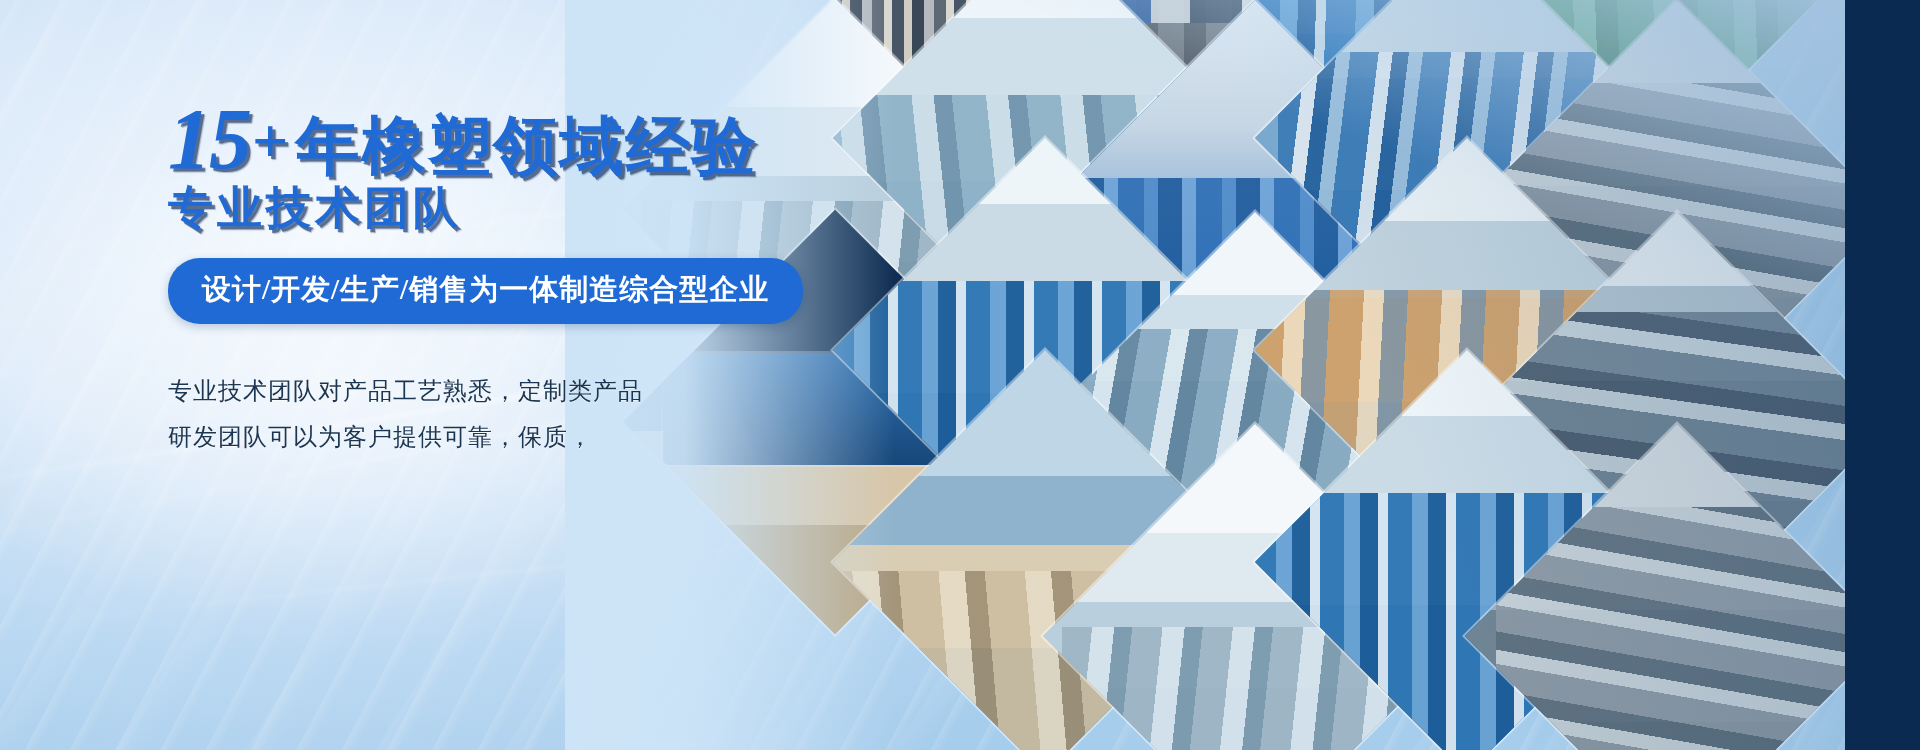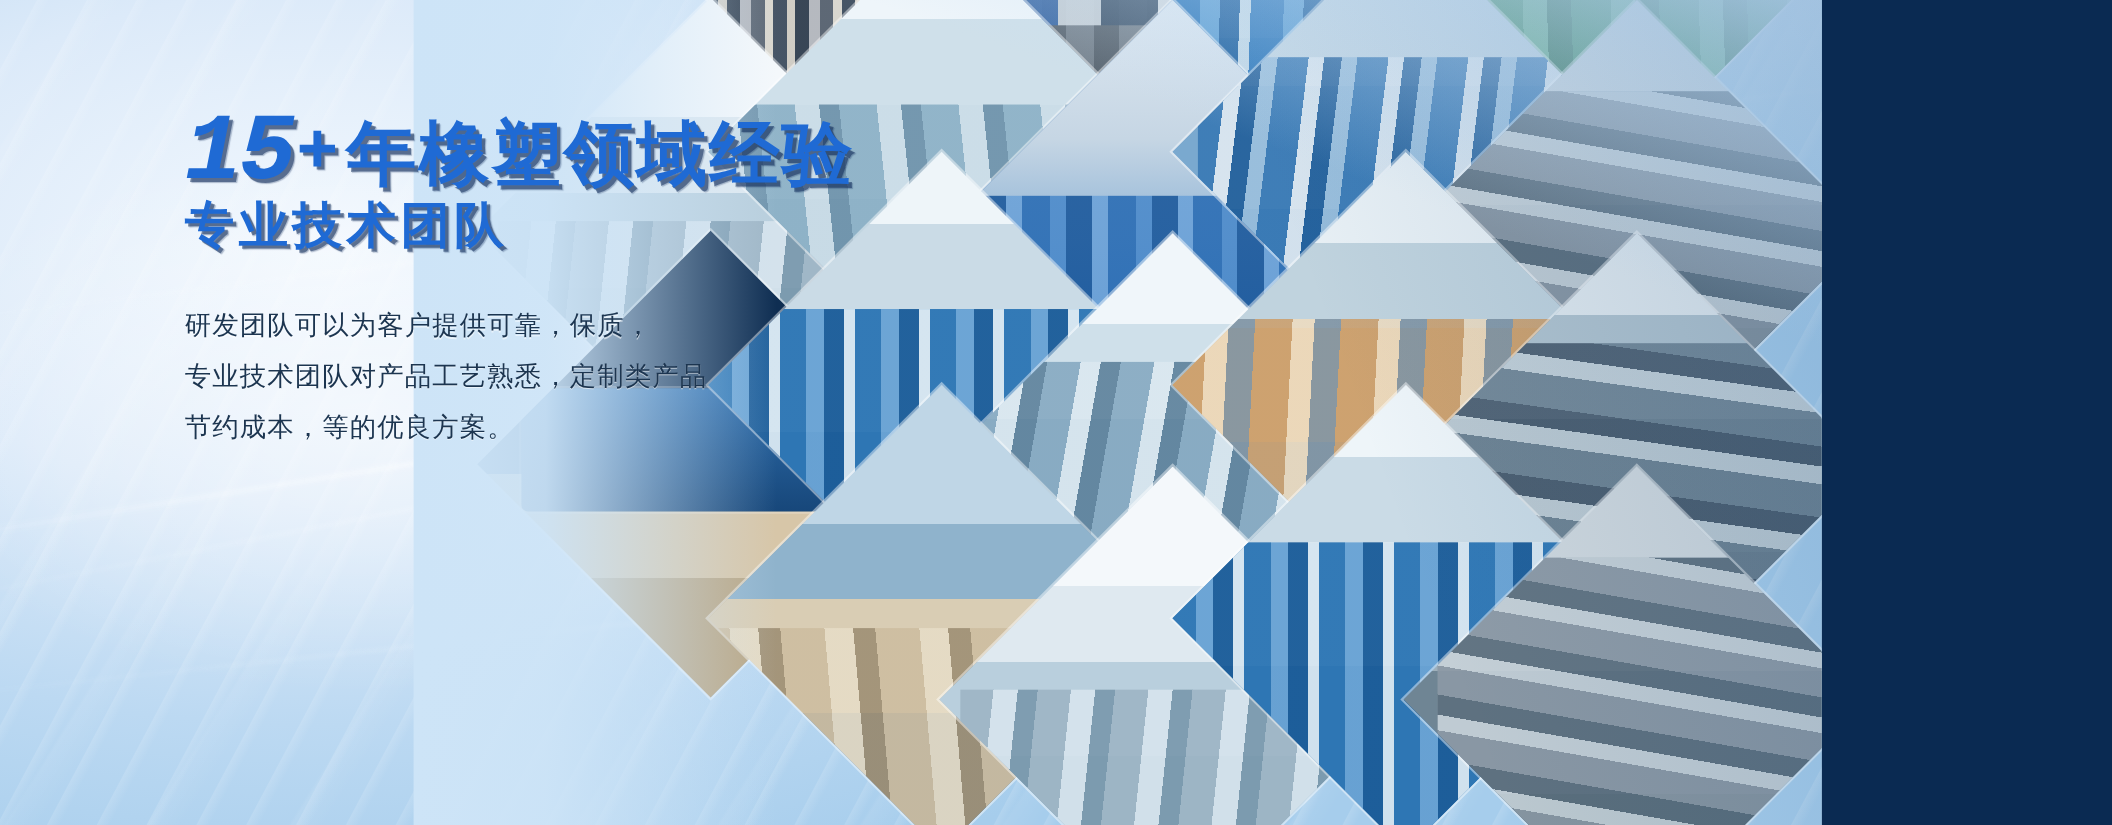--- a/index.html
+++ b/index.html
@@ -2,24 +2,24 @@
 <html><head>
 <meta charset="utf-8">
 <style>
   html, body {
     margin: 0;
     padding: 0;
     background: #0a2a52;
   }
   .banner {
     position: relative;
-    width: 1656px;
+    width: 1845px;
     height: 750px;
     overflow: hidden;
-    font-family: Liberation Mono, monospace;
+    font-family: Liberation Serif, serif;
     background: #cfe4f7;
   }
 
   
   .bg-base {
     position: absolute;
     inset: 0;
     background:
       radial-gradient(ellipse 1100px 620px at 18% 30%, #f2f8fe 0%, #dceaf9 38%, #bcd9f2 70%, #a6cdec 100%),
       linear-gradient(115deg, #eaf4fd 0%, #cfe5f8 35%, #a9d1ef 70%, #8dc0e8 100%);
@@ -419,21 +419,21 @@
   <div class="bg-corner-dark"></div>
 
   <div class="content">
 
     <h1 class="headline headline-l1">
       <span class="num">15</span><span class="plus">+</span><span class="cn">年橡塑领域经验</span>
     </h1>
 
     <h1 class="headline headline-l2">专业技术团队</h1>
 
+    <div class="pill">设计/开发/生产/销售为一体制造综合型企业</div>
 
     <div class="desc">
+      <span class="line">专业技术团队对产品工艺熟悉，定制类产品</span>
       <span class="line">研发团队可以为客户提供可靠，保质，</span>
-      <span class="line">专业技术团队对产品工艺熟悉，定制类产品</span>
-      <span class="line">节约成本，等的优良方案。</span>
     </div>
   </div>
 
 </div>
 
 </body></html>

